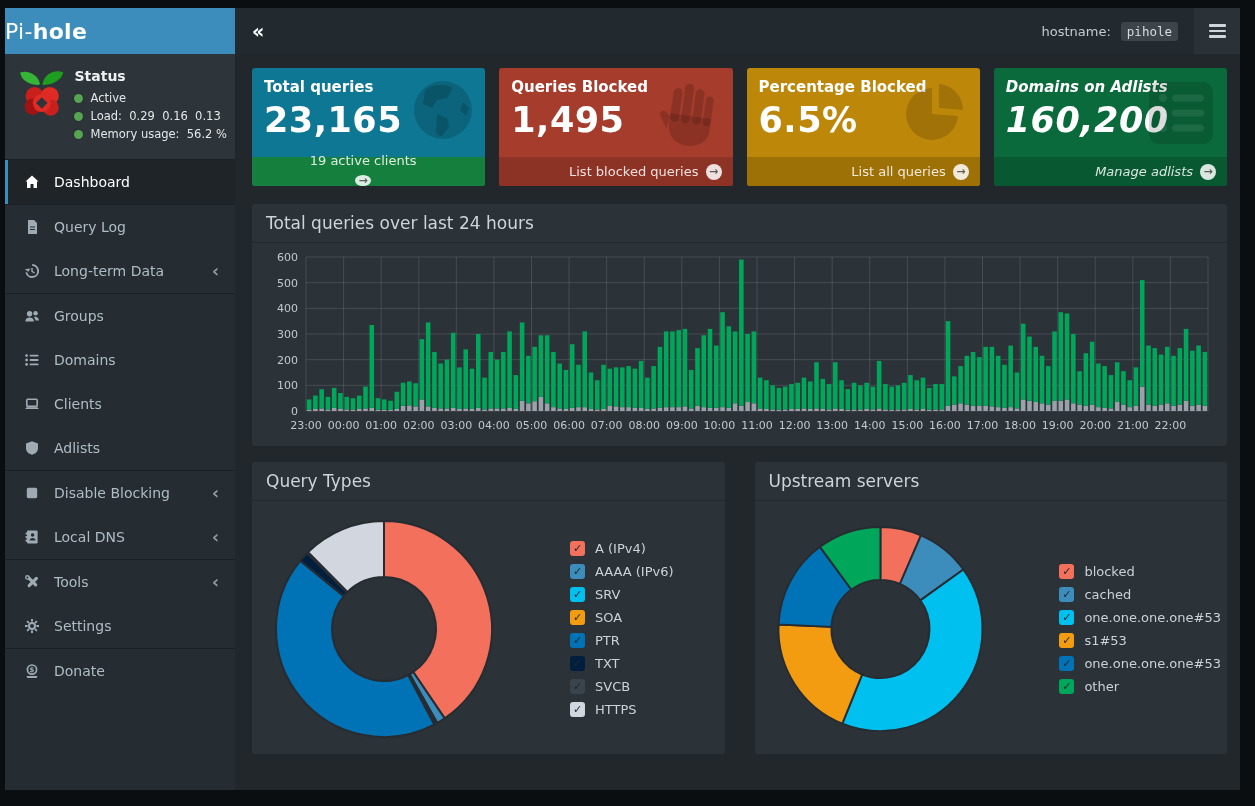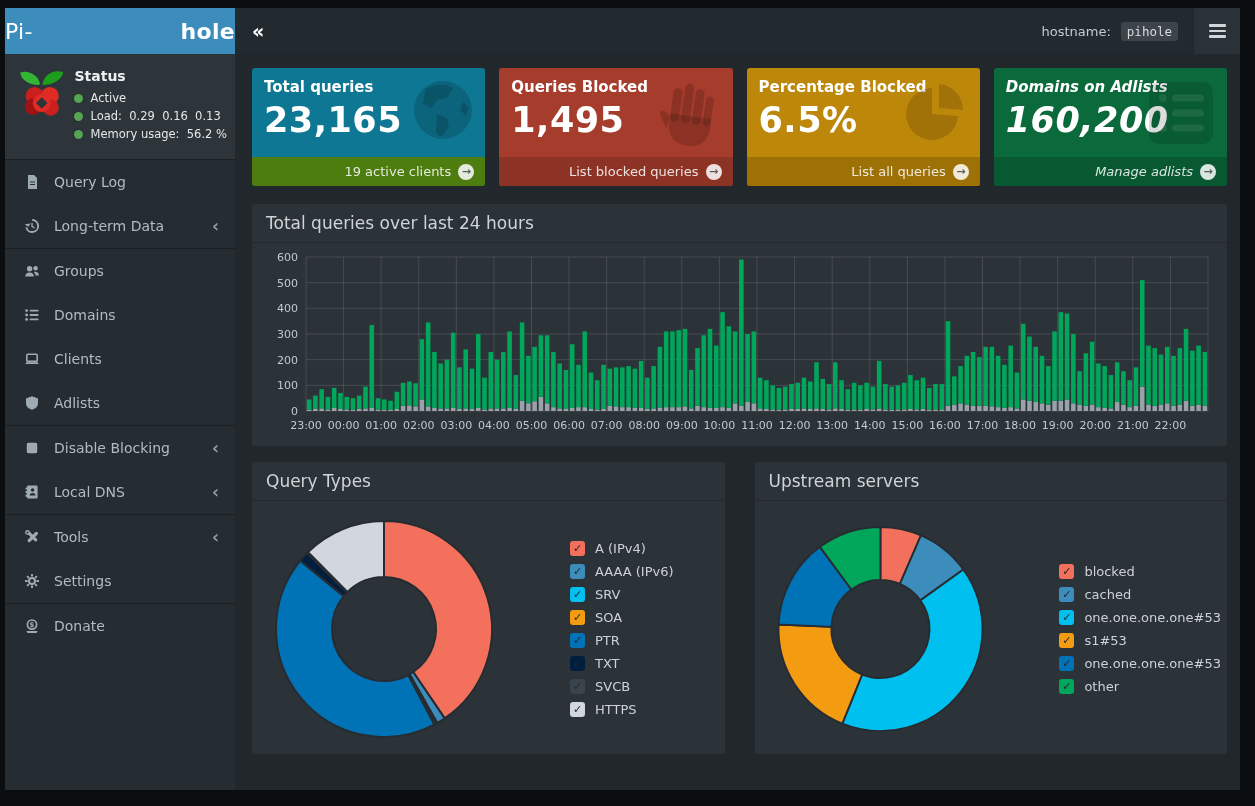--- a/index.html
+++ b/index.html
@@ -2,21 +2,21 @@
 <html><head>
 <meta charset="utf-8">
 <style>
   * { margin:0; padding:0; box-sizing:border-box; }
   html,body { width:1255px; height:806px; background:#0b0e10; font-family:"DejaVu Sans","Liberation Sans",sans-serif; overflow:hidden; }
 
   .wrapper { position:absolute; left:5px; top:8px; width:1235px; height:782px; overflow:hidden; }
 
   
   .navbar { height:46px; display:flex; }
-  .brand { width:230px; background:#3c8dbc; color:#fff; display:flex; align-items:center; justify-content:space-between; font-size:22px; letter-spacing:.3px; cursor:pointer; }
+  .brand { width:230px; background:#3c8dbc; color:#fff; display:flex; align-items:center; justify-content:flex-start; font-size:22px; letter-spacing:.3px; cursor:pointer; }
   .brand b { font-weight:bold; }
   .nav-rest { flex:1; background:#232a2f; display:flex; align-items:center; }
   .collapse-toggle { color:#fff; font-size:19px; font-weight:bold; margin-left:17px; cursor:pointer; }
   .nav-right { margin-left:auto; display:flex; align-items:center; gap:10px; height:100%; }
   .hostname-label { color:#c4cbd0; font-size:13px; }
   .hostname { font-family:"DejaVu Sans Mono","Liberation Mono",monospace; font-size:12.5px; color:#d8dcdf; background:#3d444a; padding:2px 6px; border-radius:3px; }
   .hamburger { width:46px; height:100%; background:rgba(255,255,255,0.04); border:none; display:flex; flex-direction:column; align-items:center; justify-content:center; gap:3px; cursor:pointer; margin-left:6px; }
   .hamburger span { display:block; width:17px; height:2.4px; background:#cfd5d9; border-radius:1px; }
 
   
@@ -100,20 +100,30 @@
       </svg>
       <div class="status-info">
         <div class="status-title">Status</div>
         <div class="status-row"><span class="status-dot"></span><span>Active</span></div>
         <div class="status-row"><span class="status-dot"></span><span>Load:  0.29  0.16  0.13</span></div>
         <div class="status-row"><span class="status-dot"></span><span>Memory usage:  56.2 %</span></div>
       </div>
     </div>
     <nav id="sidebar-menu">
         <ul class="menu-group">
+          <li class="menu-item active">
+            <span class="mi-icon">
+              <svg width="16" height="16" viewBox="0 0 16 16" fill="currentColor">
+                <path d="M8 1.5 14.5 7.5 H13 V14 H9.5 V10 h-3 V14 H3 V7.5 H1.5 Z"></path>
+              </svg>
+            </span>
+            <span class="mi-label">Dashboard</span>
+          </li>
+        </ul>
+        <ul class="menu-group">
           <li class="menu-item">
             <span class="mi-icon">
               <svg width="16" height="16" viewBox="0 0 16 16" fill="currentColor">
                 <path d="M4 1 h6 l3 3 v11 H4 Z"></path>
                 <path d="M6 8 h5 M6 10.5 h5" stroke="#262d32" stroke-width="1.1" fill="none"></path>
               </svg>
             </span>
             <span class="mi-label">Query Log</span>
           </li>
           <li class="menu-item">
@@ -242,21 +252,21 @@
         <div class="sb-inner">
           <div class="sb-title">Total queries</div>
           <div class="sb-value">23,165</div>
         </div>
         <svg class="sb-icon" width="74" height="74" viewBox="0 0 74 74">
           <circle cx="40" cy="34" r="29" fill="rgba(0,0,0,0.16)"></circle>
           <path d="M22 14 c8 -6 20 -7 28 -2 l-6 10 -10 2 -5 8 -9 -4 z" fill="rgba(0,0,0,0.18)"></path>
           <path d="M34 38 l10 4 2 9 -7 9 c-4 1 -7 -3 -6 -7 z" fill="rgba(0,0,0,0.18)"></path>
           <path d="M60 26 l6 6 -3 8 -6 -6 z" fill="rgba(0,0,0,0.18)"></path>
         </svg>
-        <div class="sb-footer" style="background: #4d7c0f;">
+        <div class="sb-footer" style="background: #15803d; flex-direction: column;">
           <span>19 active clients</span>
             <span class="sb-arrow">→</span>
         </div>
       </div>
 
       <div class="small-box" style="background: rgb(166, 60, 44);">
         <div class="sb-inner">
           <div class="sb-title">Queries Blocked</div>
           <div class="sb-value">1,495</div>
         </div>

